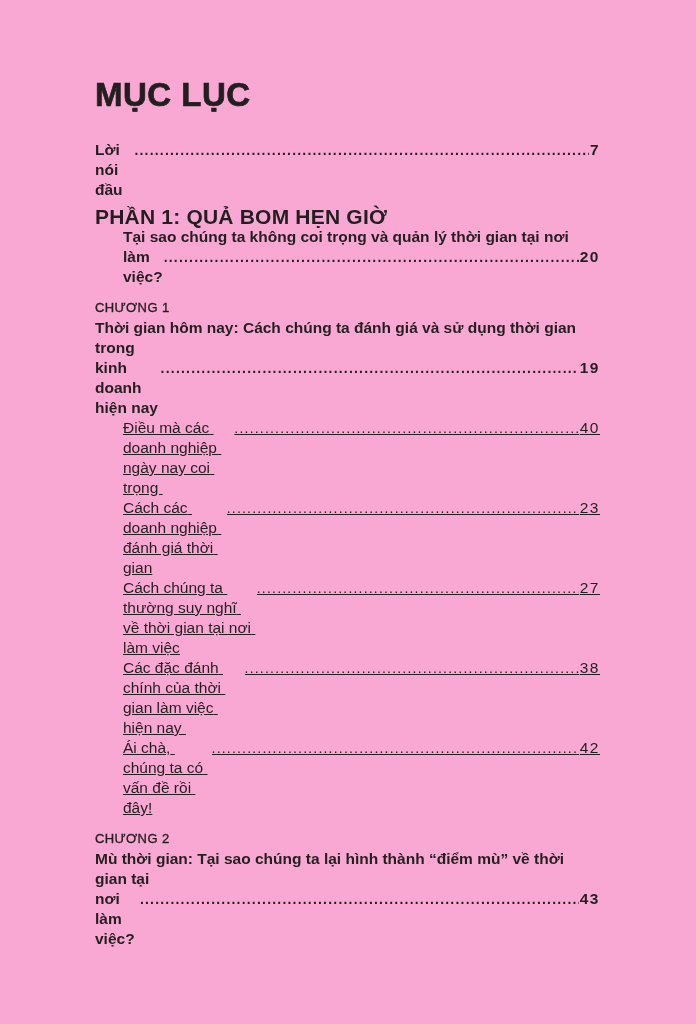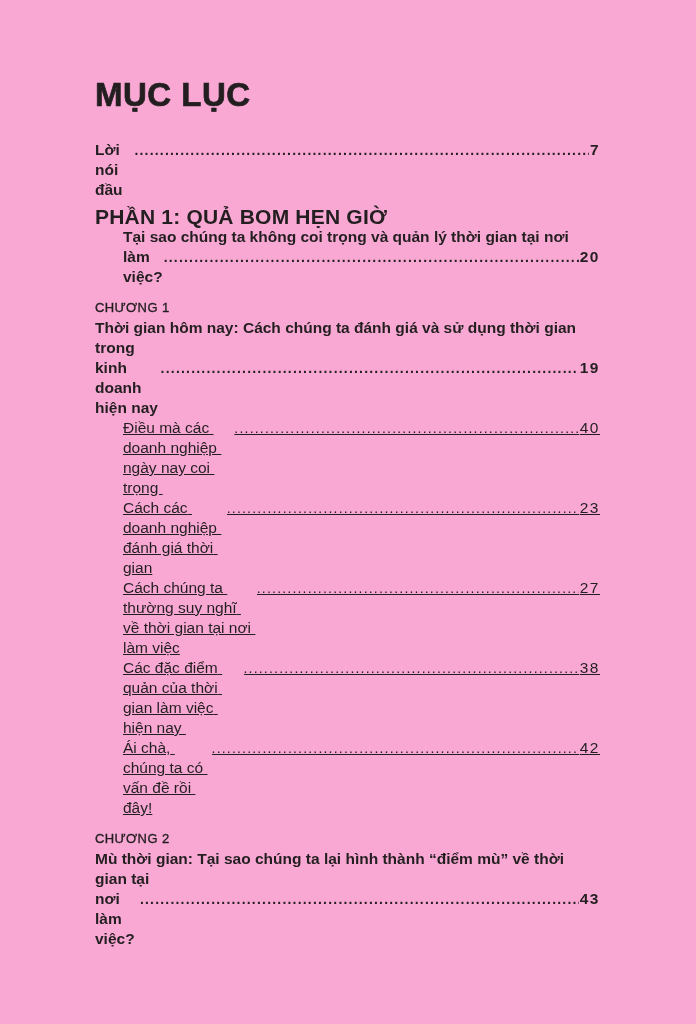--- a/index.html
+++ b/index.html
@@ -143,21 +143,21 @@
       </div>
       <div class="entry item">
         <div class="row">
           <span class="txt">Cách chúng ta thường suy nghĩ về thời gian tại nơi làm việc</span>
           <span class="leader"></span>
           <span class="pg">27</span>
         </div>
       </div>
       <div class="entry item">
         <div class="row">
-          <span class="txt">Các đặc điểm quản của thời gian làm việc hiện nay </span>
+          <span class="txt">Các đặc đánh chính của thời gian làm việc hiện nay </span>
           <span class="leader"></span>
           <span class="pg">38</span>
         </div>
       </div>
       <div class="entry item">
         <div class="row">
           <span class="txt">Ái chà, chúng ta có vấn đề rồi đây!</span>
           <span class="leader"></span>
           <span class="pg">42</span>
         </div>

